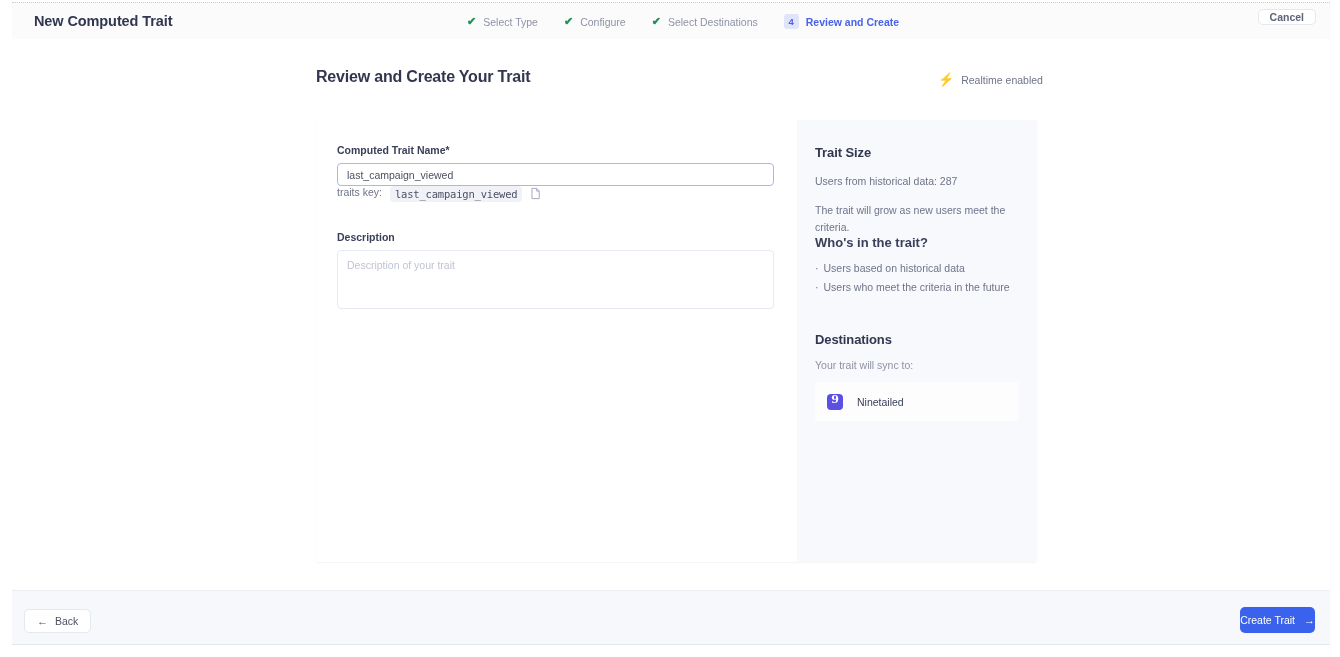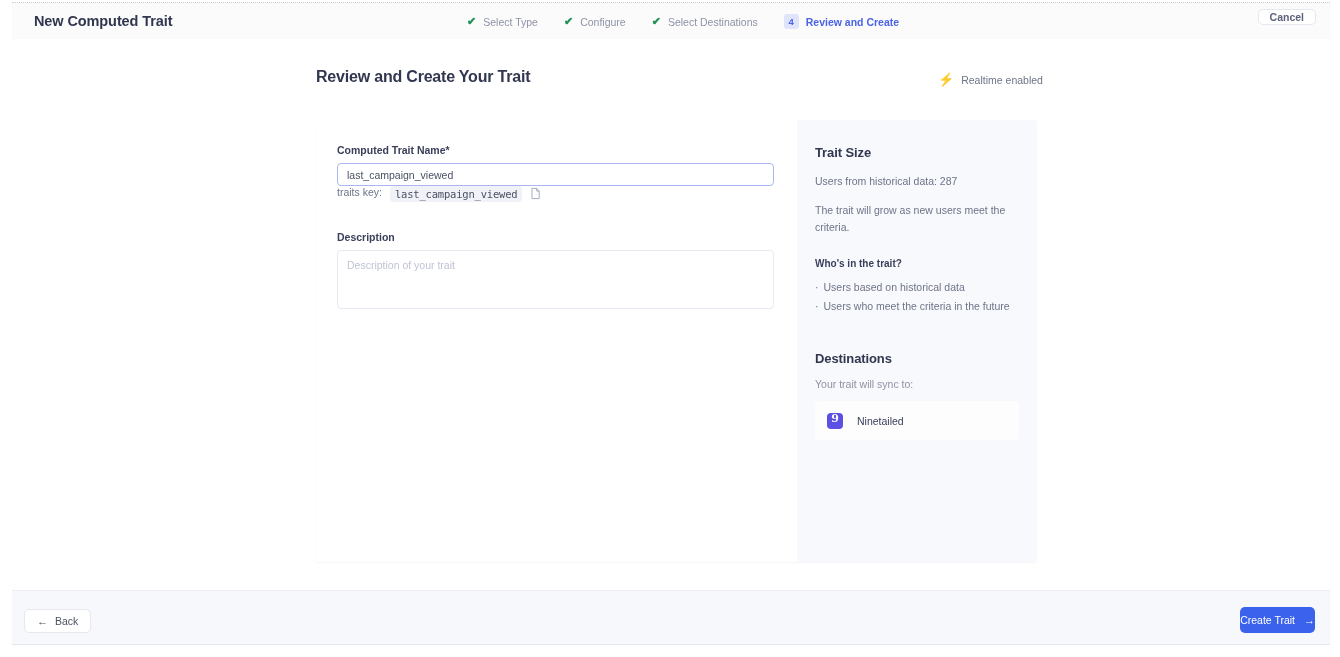--- a/index.html
+++ b/index.html
@@ -221,24 +221,24 @@
     color: #31374f;
     letter-spacing: -0.1px;
   }
   .side-line {
     font-size: 10.5px;
     color: #6e7488;
     margin-top: 13px;
     line-height: 1.55;
   }
   .side-sub {
-    font-size: 10px;
+    font-size: 13px;
     font-weight: bold;
     color: #3a405a;
-    margin-top: 23px;
+    margin-top: 0;
   }
   .side-bullets {
     margin-top: 10px;
     list-style: none;
     font-size: 10.5px;
     color: #6e7488;
     line-height: 1.55;
   }
   .side-bullets li { margin-bottom: 3px; }
   .side-bullets li::before { content: "·"; margin-right: 5px; }

